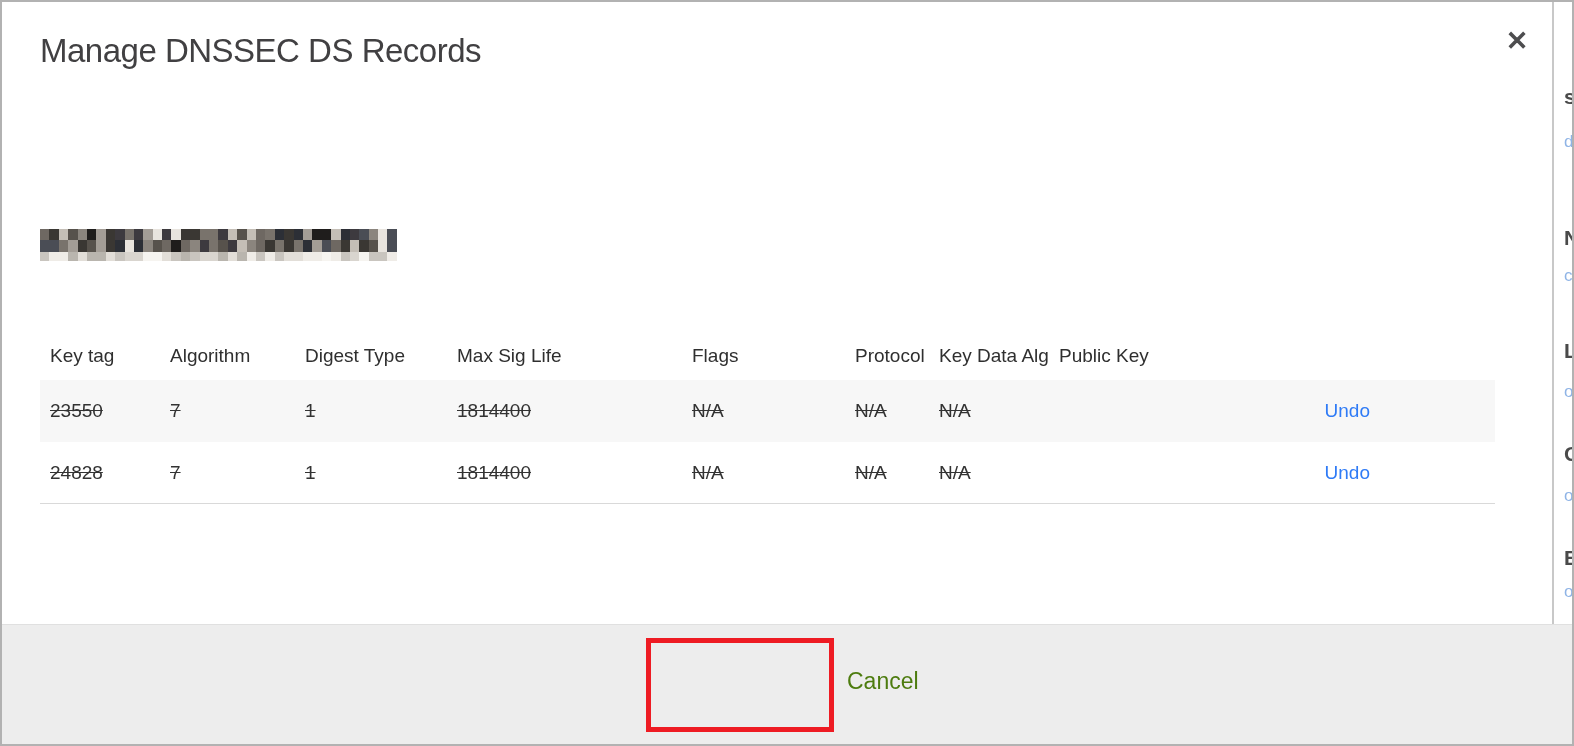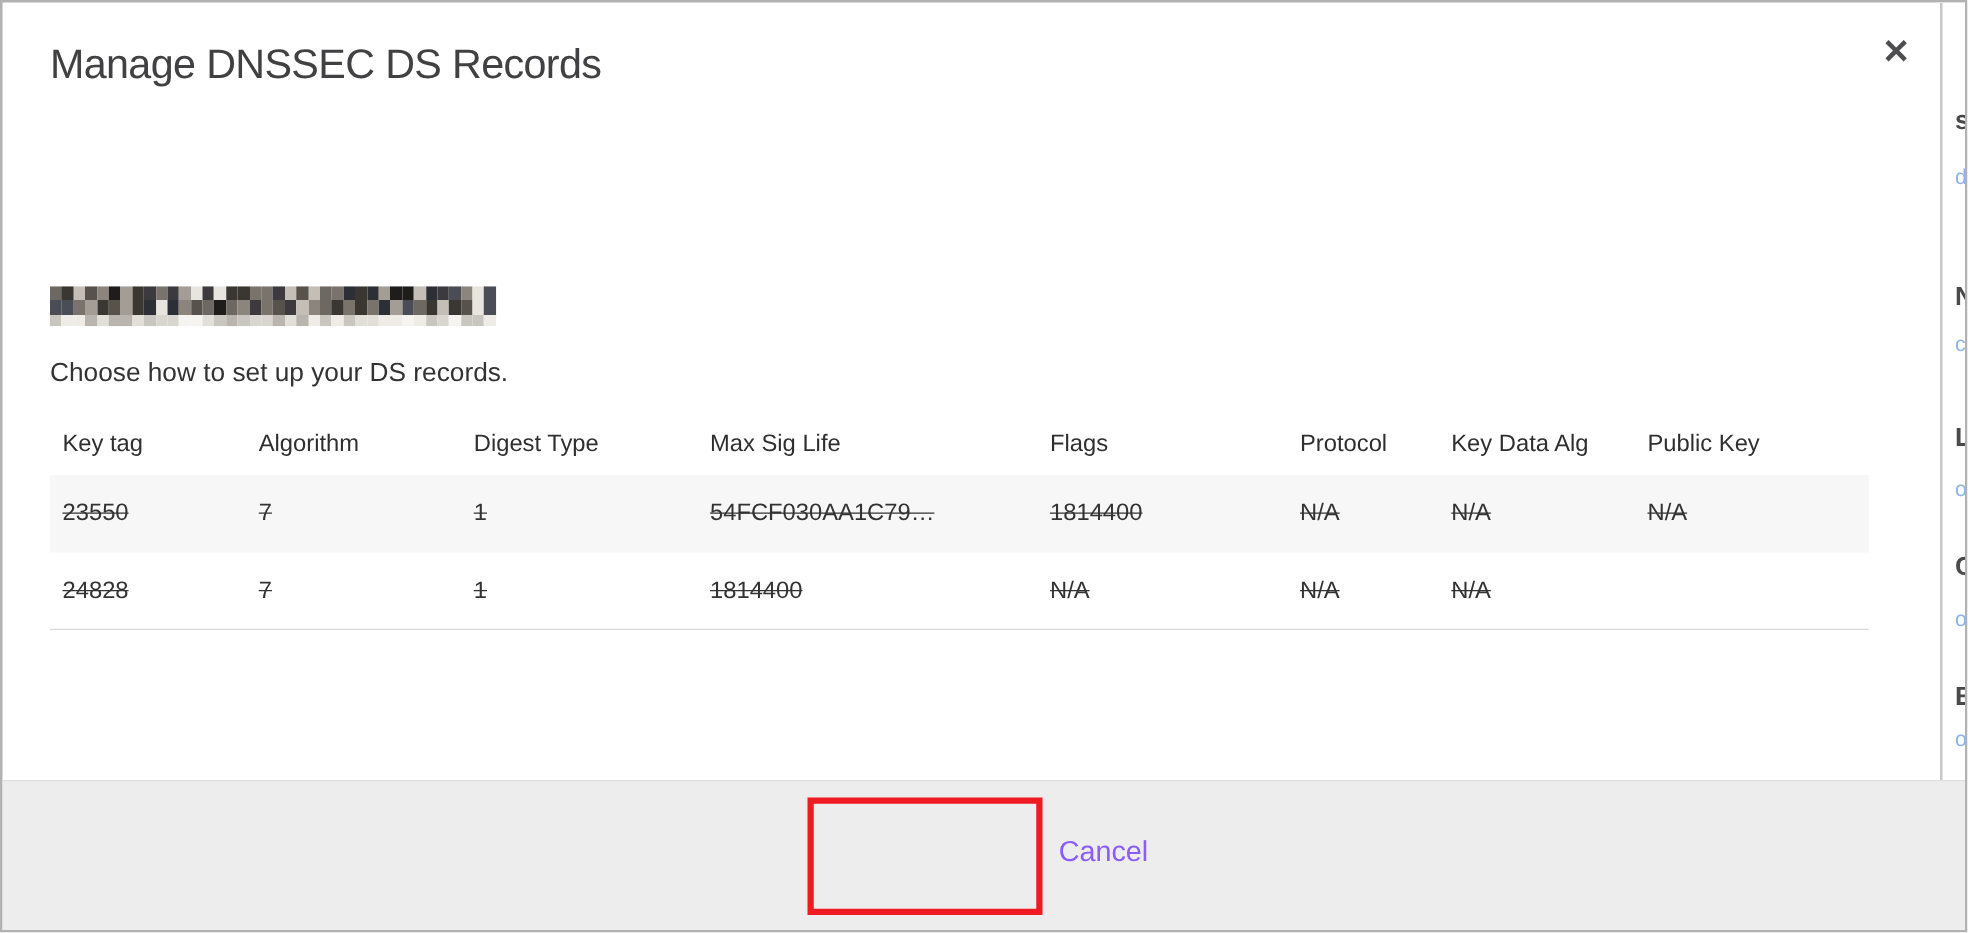--- a/index.html
+++ b/index.html
@@ -32,21 +32,20 @@
   .instruction {
     position:absolute; left:38px; top:285px;
     font-size:21px; color:#333;
   }
 
   .ds-table { position:absolute; left:38px; top:330px; width:1455px; }
   .trow {
     display:grid;
     grid-template-columns:120px 135px 152px 235px 163px 84px 120px 163px 180px 1fr;
     align-items:center;
-    gap:37px;
   }
   .thead { height:48px; }
   .thead .cell { font-size:19px; color:#2f2f2f; }
   .drow { height:62px; }
   .drow.alt { background:#f7f7f7; }
   .drow.last { border-bottom:1px solid #d9d9d9; }
   .cell { padding-left:10px; font-size:19px; color:#333; white-space:nowrap; overflow:hidden; }
   .struck { text-decoration:line-through; }
   .cell-action { text-align:right; padding-right:22px; }
   .undo-link { color:#2f7bf6; text-decoration:none; font-size:19px; cursor:pointer; }
@@ -70,21 +69,21 @@
 
   .save-btn {
     position:absolute; left:656px; top:650px; width:164px; height:66px;
     background:#568c05; border:none; border-bottom:6px solid #44700a;
     color:#fff; font-size:22px; font-family:"Liberation Sans", sans-serif;
     display:flex; align-items:center; justify-content:center; cursor:pointer;
   }
 
   .cancel-link {
     position:absolute; left:845px; top:666px;
-    font-size:23px; color:#8b5cf6; text-decoration:none; cursor:pointer;
+    font-size:23px; color:#4d7c0f; text-decoration:none; cursor:pointer;
   }
 
   .right-strip {
     position:absolute; left:1547px; top:0; width:25px; height:622px;
     background:#fff; overflow:hidden;
   }
   .page-edge-divider {
     position:absolute; left:3px; top:0; width:2px; height:622px; background:#c8c8c8;
   }
   .frag { position:absolute; left:15px; white-space:nowrap; }
@@ -210,40 +209,38 @@
       <span style="height: 9px; background: rgb(246, 244, 240);"></span>
       <span style="height: 9px; background: rgb(239, 236, 231);"></span>
       <span style="height: 9px; background: rgb(201, 197, 191);"></span>
       <span style="height: 9px; background: rgb(217, 213, 207);"></span>
       <span style="height: 9px; background: rgb(246, 244, 240);"></span>
       <span style="height: 9px; background: rgb(201, 197, 191);"></span>
       <span style="height: 9px; background: rgb(201, 197, 191);"></span>
       <span style="height: 9px; background: rgb(239, 236, 231);"></span>
     </div>
 
-  <div class="instruction">Choose how to set up your DS records.</div>
 
   <div class="ds-table">
     <div class="trow thead">
       <div class="cell">Key tag</div>
       <div class="cell">Algorithm</div>
       <div class="cell">Digest Type</div>
       <div class="cell">Max Sig Life</div>
       <div class="cell">Flags</div>
       <div class="cell">Protocol</div>
       <div class="cell">Key Data Alg</div>
       <div class="cell">Public Key</div>
       <div class="cell cell-action"></div>
     </div>
 
     <div class="trow drow alt">
       <div class="cell struck">23550</div>
       <div class="cell struck">7</div>
       <div class="cell struck">1</div>
-      <div class="cell struck">54FCF030AA1C79…</div>
       <div class="cell struck">1814400</div>
       <div class="cell struck">N/A</div>
       <div class="cell struck">N/A</div>
       <div class="cell struck">N/A</div>
       <div class="cell struck"></div>
       <div class="cell cell-action"><a class="undo-link">Undo</a></div>
     </div>
 
     <div class="trow drow last">
       <div class="cell struck">24828</div>

